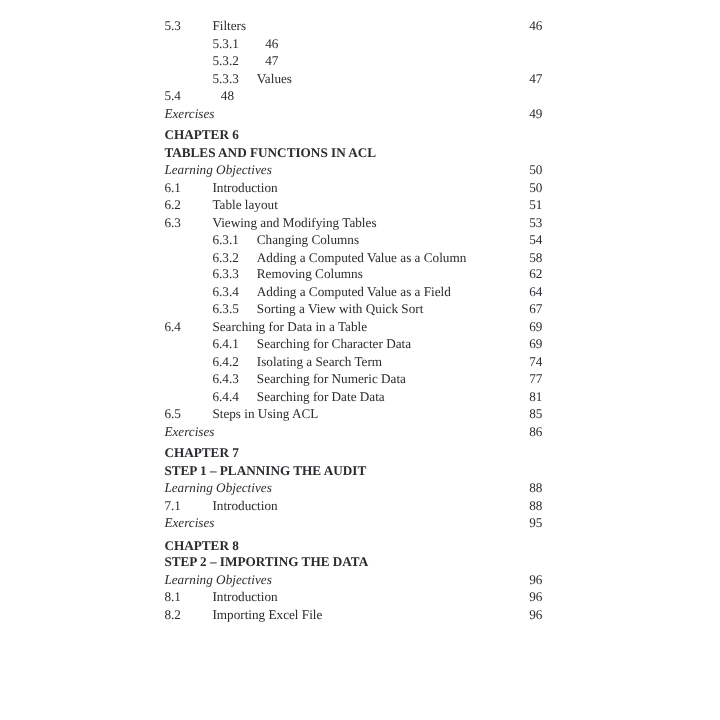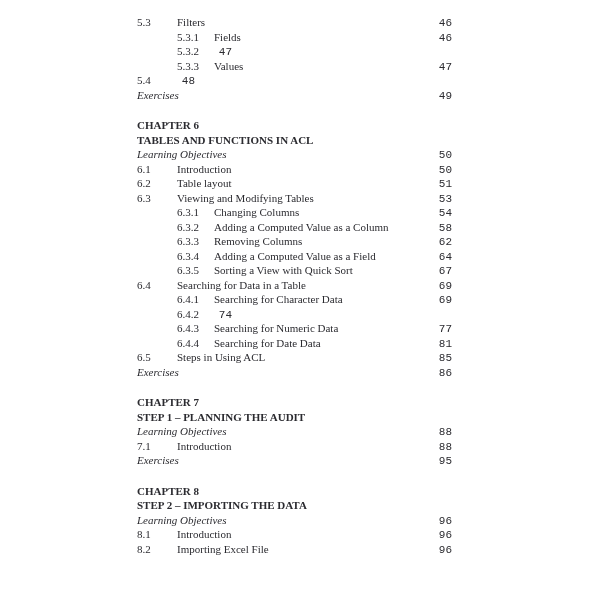--- a/index.html
+++ b/index.html
@@ -8,49 +8,48 @@
     font-family:"Liberation Serif","DejaVu Serif",serif;
   }
   .page{
     position:relative;width:600px;height:600px;background:#ffffff;
     color:#2b2b30;
   }
   .toc{
     position:absolute;left:137px;top:15px;width:315px;
   }
   .section{margin-top:0;}
-  .section + .section{margin-top:16px;}
+  .section + .section{margin-top:4px;}
   .row{
     display:flex;align-items:baseline;
     height:14.5px;line-height:14.5px;font-size:11px;
     white-space:nowrap;
   }
   .row.bold{font-weight:bold;}
   .num1{width:40px;flex:none;}
   .indent{width:40px;flex:none;}
   .num2{width:37px;flex:none;}
   .title{flex:1 1 auto;overflow:visible;}
   .title.italic{font-style:italic;}
-  .pg{flex:none;min-width:18px;text-align:right;font-family:Liberation Mono, monospace;}
+  .pg{flex:none;min-width:18px;text-align:right;}
 </style>
 </head>
 <body>
 
 <div class="page">
   <div class="toc" id="toc-root">
       <div class="section">
         <div class="row l1">
           <span class="num1">5.3</span>
           <span class="title">Filters</span>
           <span class="pg">46</span>
         </div>
         <div class="row l2">
           <span class="indent"></span>
           <span class="num2">5.3.1</span>
-          <span class="title">Fields</span>
           <span class="pg">46</span>
         </div>
         <div class="row l2">
           <span class="indent"></span>
           <span class="num2">5.3.2</span>
           <span class="pg">47</span>
         </div>
         <div class="row l2">
           <span class="indent"></span>
           <span class="num2">5.3.3</span>
@@ -129,20 +128,21 @@
         </div>
         <div class="row l2">
           <span class="indent"></span>
           <span class="num2">6.4.1</span>
           <span class="title">Searching for Character Data</span>
           <span class="pg">69</span>
         </div>
         <div class="row l2">
           <span class="indent"></span>
           <span class="num2">6.4.2</span>
+          <span class="title">Isolating a Search Term</span>
           <span class="pg">74</span>
         </div>
         <div class="row l2">
           <span class="indent"></span>
           <span class="num2">6.4.3</span>
           <span class="title">Searching for Numeric Data</span>
           <span class="pg">77</span>
         </div>
         <div class="row l2">
           <span class="indent"></span>

